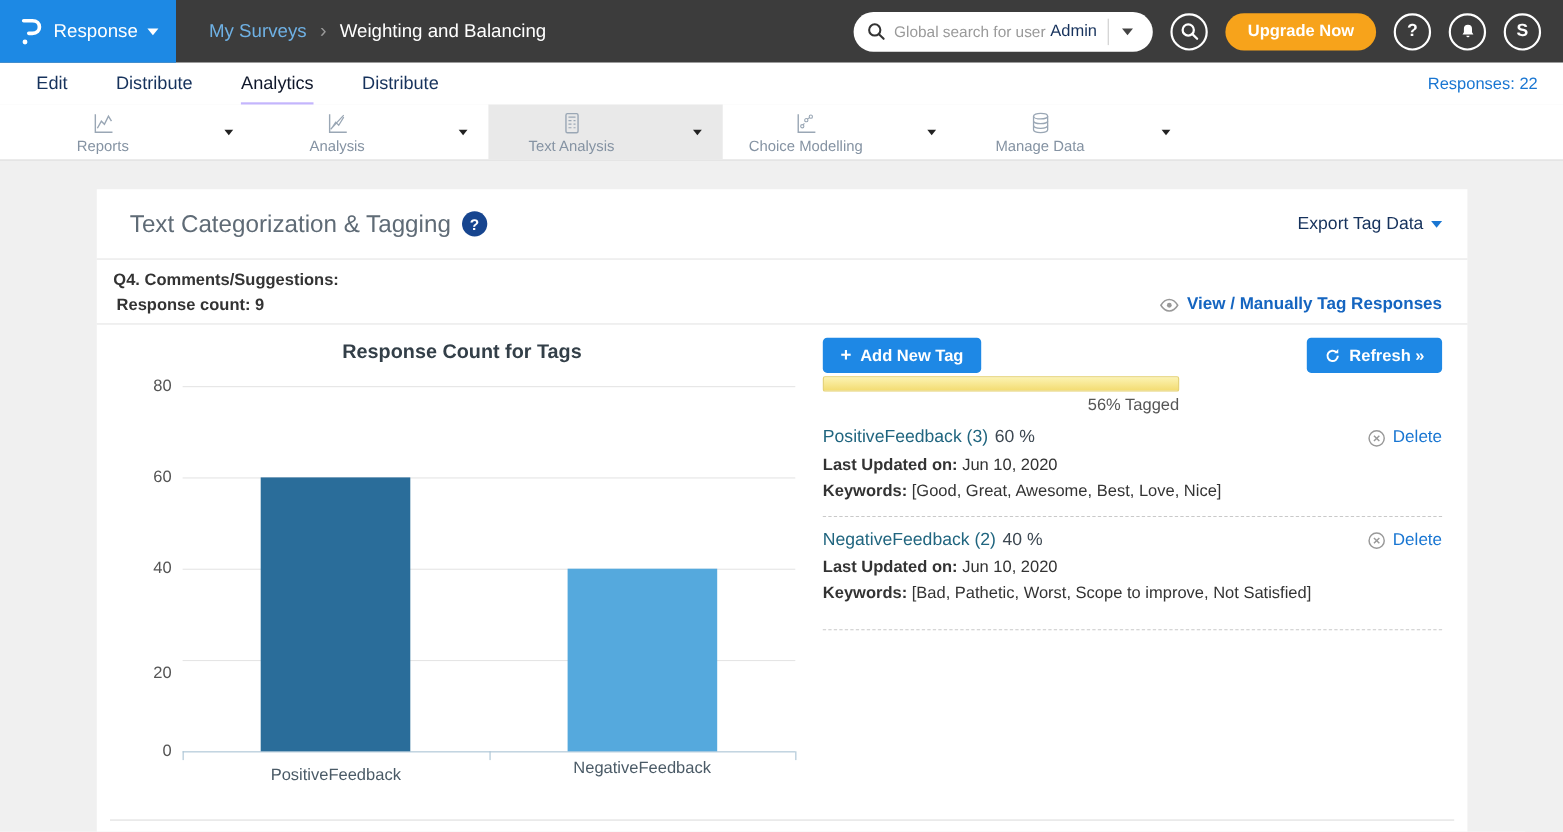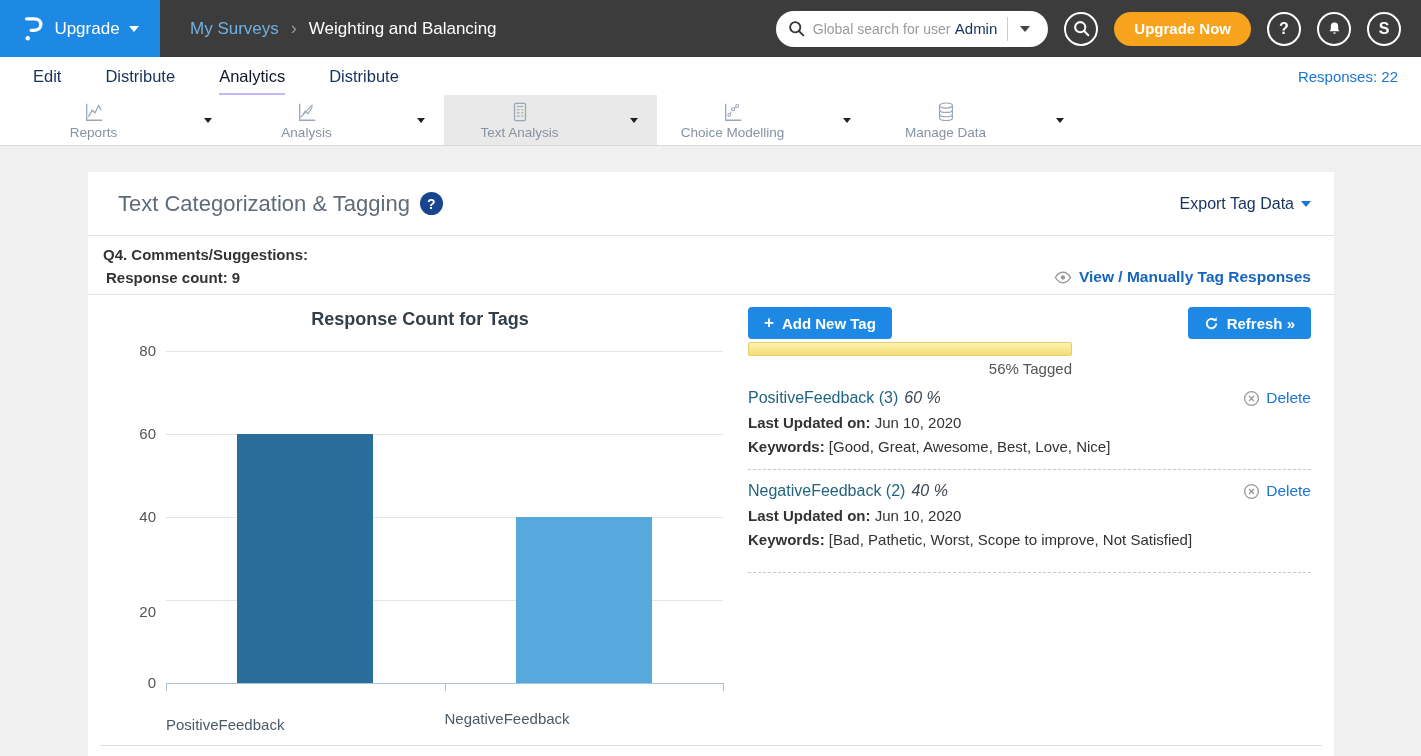--- a/index.html
+++ b/index.html
@@ -75,55 +75,55 @@
 
   
   .chartbox { position:relative; width:645px; height:445px; margin-left:12px; flex:none; }
   .chart-title { position:absolute; left:40px; top:14px; width:560px; text-align:center;
                  font-size:18px; font-weight:bold; color:#333f48; }
   .gridline { position:absolute; height:1px; background:#e5e5e5; }
   .ytick { position:absolute; left:0; width:56px; text-align:right; font-size:15px; color:#555; }
   .axisline { position:absolute; height:1px; background:#aac4d5; }
   .axistick { position:absolute; width:1px; height:8px; background:#aac4d5; }
   .bar { position:absolute; }
-  .xtick { position:absolute; text-align:left; font-size:15px; color:#4a5a66;margin-top:20px; }
+  .xtick { position:absolute; text-align:center; font-size:15px; color:#4a5a66; }
 
   
   .rightpanel { flex:1; padding:12px 23px 0 3px; }
   .btnrow { display:flex; justify-content:space-between; align-items:flex-start; }
   .blue-btn { background:#1e88e5; color:#fff; border:none; border-radius:4px; height:32px;
               font-size:15px; font-weight:bold; padding:0 16px; cursor:pointer;
               display:flex; align-items:center; gap:8px; font-family:"Liberation Sans",sans-serif; }
   .progress-wrap { width:324px; margin-top:3px; }
   .progress-bar { height:14px; border:1px solid #e3cf6d; border-radius:2px;
                   background:linear-gradient(#fcf3b2, #f3dc72); }
   .progress-label { text-align:right; font-size:15px; color:#555; margin-top:4px; }
   .tagblock { margin-top:12px; }
   .tagrow1 { display:flex; align-items:center; }
   .tagname { font-size:16px; color:#20657f; cursor:pointer; }
-  .tagpct { font-size:16px; color:#3d4852; margin-left:6px;font-style:italic; }
+  .tagpct { font-size:16px; color:#3d4852; margin-left:6px; }
   .delete-link { margin-left:auto; display:flex; align-items:center; gap:6px; cursor:pointer; }
   .delete-link .dlabel { font-size:15.5px; color:#1976d2; }
   .tagmeta { font-size:15px; color:#333; margin-top:7px; }
   .tagmeta b { font-weight:bold; }
   .dashed { border:none; border-top:1px dashed #c9c9c9; margin:14px 0 0 0; }
   .card-bottom-line { position:absolute; left:12px; right:12px; bottom:10px; height:1px; background:#ddd; }
 </style>
 </head>
 <body>
 
 <div class="topbar">
   <div class="logo-block">
     <span style="display:flex;">
       <svg width="24" height="30" viewBox="0 0 26 32">
           <path d="M6 5h8.5c4.6 0 7 2.7 7 6.2s-2.4 6.2-7 6.2H11" fill="none" stroke="#fff" stroke-width="3.6" stroke-linecap="round"></path>
           <circle cx="7.3" cy="26" r="2.4" fill="#fff"></circle>
         </svg>
     </span>
-    <span class="product">Upgrade</span>
+    <span class="product">Response</span>
     <span class="caret"></span>
   </div>
   <div class="breadcrumb">
     <span class="bc-parent">My Surveys</span>
     <span class="bc-sep">›</span>
     <span class="bc-current">Weighting and Balancing</span>
   </div>
   <div class="top-right">
     <div class="search-pill">
       <span style="display:flex;">

